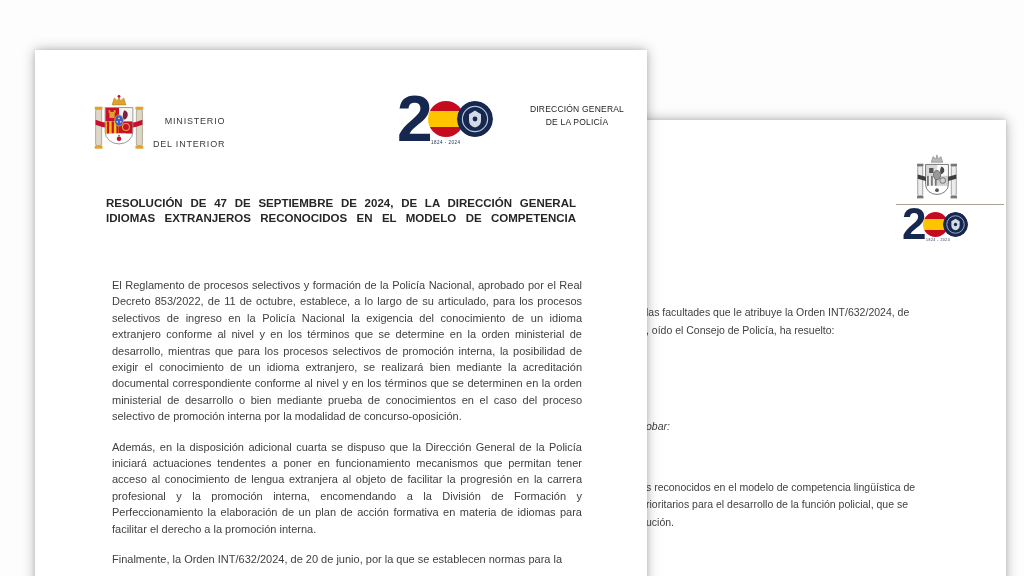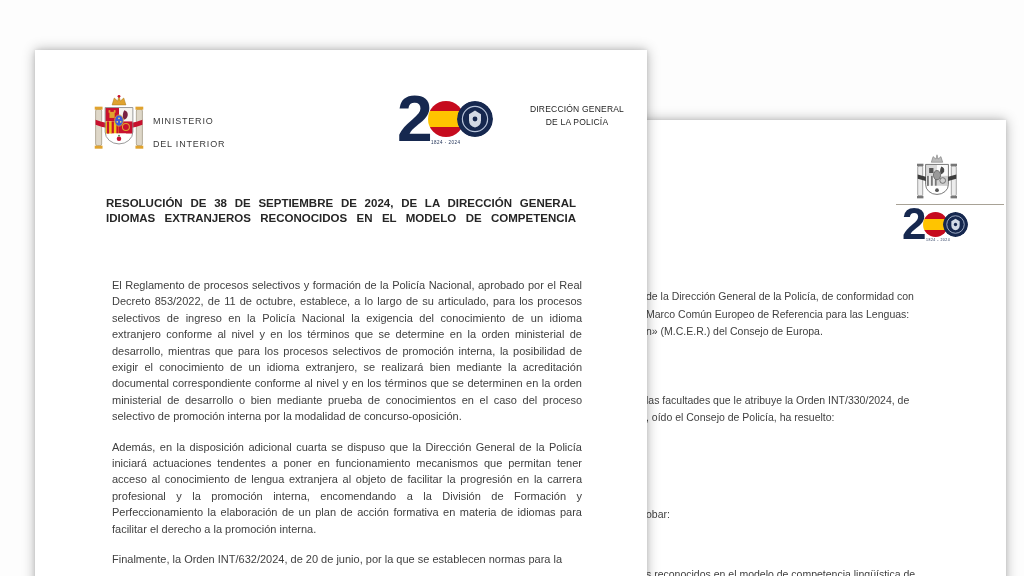--- a/index.html
+++ b/index.html
@@ -12,21 +12,21 @@
     position:absolute;background:#ffffff;
     box-shadow:0 0 12px rgba(0,0,0,.30),0 0 4px rgba(0,0,0,.10);
   }
   .page.left{left:35px;top:50px;width:612px;height:760px;z-index:2;}
   .page.right{left:400px;top:120px;width:606px;height:700px;z-index:1;}
 
   
   .coat{position:absolute;left:58px;top:42px;width:52px;height:64px;}
   .ministry{
     position:absolute;left:118px;top:60px;
-    font-size:9px;letter-spacing:.8px;color:#3a3a3a;line-height:23px;
+    font-size:9px;letter-spacing:.8px;color:#3a3a3a;line-height:23px;text-align:right;
   }
   .logo200{position:absolute;display:flex;align-items:flex-start;}
   .logo200.big{left:362px;top:44px;height:52px;}
   .num2{font-weight:bold;color:#16284f;font-family:"Liberation Sans",sans-serif;}
   .big .num2{font-size:64px;line-height:50px;letter-spacing:-2px;}
   .disc{border-radius:50%;}
   .flag-disc{background:linear-gradient(180deg,#c60b1e 0%,#c60b1e 28%,#ffc400 28%,#ffc400 72%,#c60b1e 72%,#c60b1e 100%);}
   .big .disc{width:36px;height:36px;margin-top:7px;}
   .big .flag-disc{margin-left:-3px;}
   .big .badge-disc{margin-left:-7px;}
@@ -60,21 +60,21 @@
   .small .badge-disc{margin-left:-5px;}
   .small .years{left:24px;top:31px;font-size:3.5px;}
   .rtext{
     position:absolute;left:246px;top:133px;width:300px;
     font-size:10.5px;line-height:17.5px;color:#3f3f3f;
     white-space:pre;
   }
   .rtext p{margin:0;}
   .rtext .m-small{margin-top:8px;}
   .rtext .m-mid{margin-top:16px;}
-  .rtext .m-big{margin-top:44px;}
+  .rtext .m-big{margin-top:44px;font-style:italic;}
 </style>
 </head>
 <body>
 
 <div class="page left">
 
   <svg class="coat" viewBox="0 0 60 70">
     <defs>
         <clipPath id="sh1">
           <path d="M14 16 h32 v28 a16 14 0 0 1 -32 0 Z"></path>
@@ -129,21 +129,21 @@
     </svg>
     <span class="years">1824 - 2024</span>
   </div>
 
   <div class="dgp">
     <div>DIRECCIÓN GENERAL</div>
     <div>DE LA POLICÍA</div>
   </div>
 
   <div class="title">
-    <div class="jl">RESOLUCIÓN DE 38 DE SEPTIEMBRE DE 2024, DE LA DIRECCIÓN GENERAL</div>
+    <div class="jl">RESOLUCIÓN DE 47 DE SEPTIEMBRE DE 2024, DE LA DIRECCIÓN GENERAL</div>
     <div class="jl">IDIOMAS EXTRANJEROS RECONOCIDOS EN EL MODELO DE COMPETENCIA</div>
   </div>
 
   <div class="paras">
     <p>El Reglamento de procesos selectivos y formación de la Policía Nacional, aprobado por el Real Decreto 853/2022, de 11 de octubre, establece, a lo largo de su articulado, para los procesos selectivos de ingreso en la Policía Nacional la exigencia del conocimiento de un idioma extranjero conforme al nivel y en los términos que se determine en la orden ministerial de desarrollo, mientras que para los procesos selectivos de promoción interna, la posibilidad de exigir el conocimiento de un idioma extranjero, se realizará bien mediante la acreditación documental correspondiente conforme al nivel y en los términos que se determinen en la orden ministerial de desarrollo o bien mediante prueba de conocimientos en el caso del proceso selectivo de promoción interna por la modalidad de concurso-oposición.</p>
     <p>Además, en la disposición adicional cuarta se dispuso que la Dirección General de la Policía iniciará actuaciones tendentes a poner en funcionamiento mecanismos que permitan tener acceso al conocimiento de lengua extranjera al objeto de facilitar la progresión en la carrera profesional y la promoción interna, encomendando a la División de Formación y Perfeccionamiento la elaboración de un plan de acción formativa en materia de idiomas para facilitar el derecho a la promoción interna.</p>
     <p>Finalmente, la Orden INT/632/2024, de 20 de junio, por la que se establecen normas para la</p>
   </div>
 </div>
 
@@ -189,24 +189,21 @@
     <svg class="disc badge-disc" width="25" height="25" viewBox="0 0 30 30">
       <circle cx="15" cy="15" r="15" fill="#16284f"></circle>
       <circle cx="15" cy="15" r="10.5" fill="none" stroke="#b7c3d9" stroke-width="1"></circle>
       <path d="M15 8 l5 3 v5 q0 5 -5 6 q-5 -1 -5 -6 v-5 Z" fill="#e8edf5" opacity="0.9"></path>
       <circle cx="15" cy="15" r="2" fill="#16284f"></circle>
     </svg>
     <span class="years">1824 - 2024</span>
   </div>
 
   <div class="rtext">
-    <p>de la Dirección General de la Policía, de conformidad con
-Marco Común Europeo de Referencia para las Lenguas:
-n» (M.C.E.R.) del Consejo de Europa.</p>
-    <p class="m-mid">las facultades que le atribuye la Orden INT/330/2024, de
+    <p class="m-mid">las facultades que le atribuye la Orden INT/632/2024, de
 , oído el Consejo de Policía, ha resuelto:</p>
     <p class="m-big">obar:</p>
     <p class="m-small">s reconocidos en el modelo de competencia lingüística de
 rioritarios para el desarrollo de la función policial, que se
 ución.</p>
     
   </div>
 </div>
 
 </body></html>

